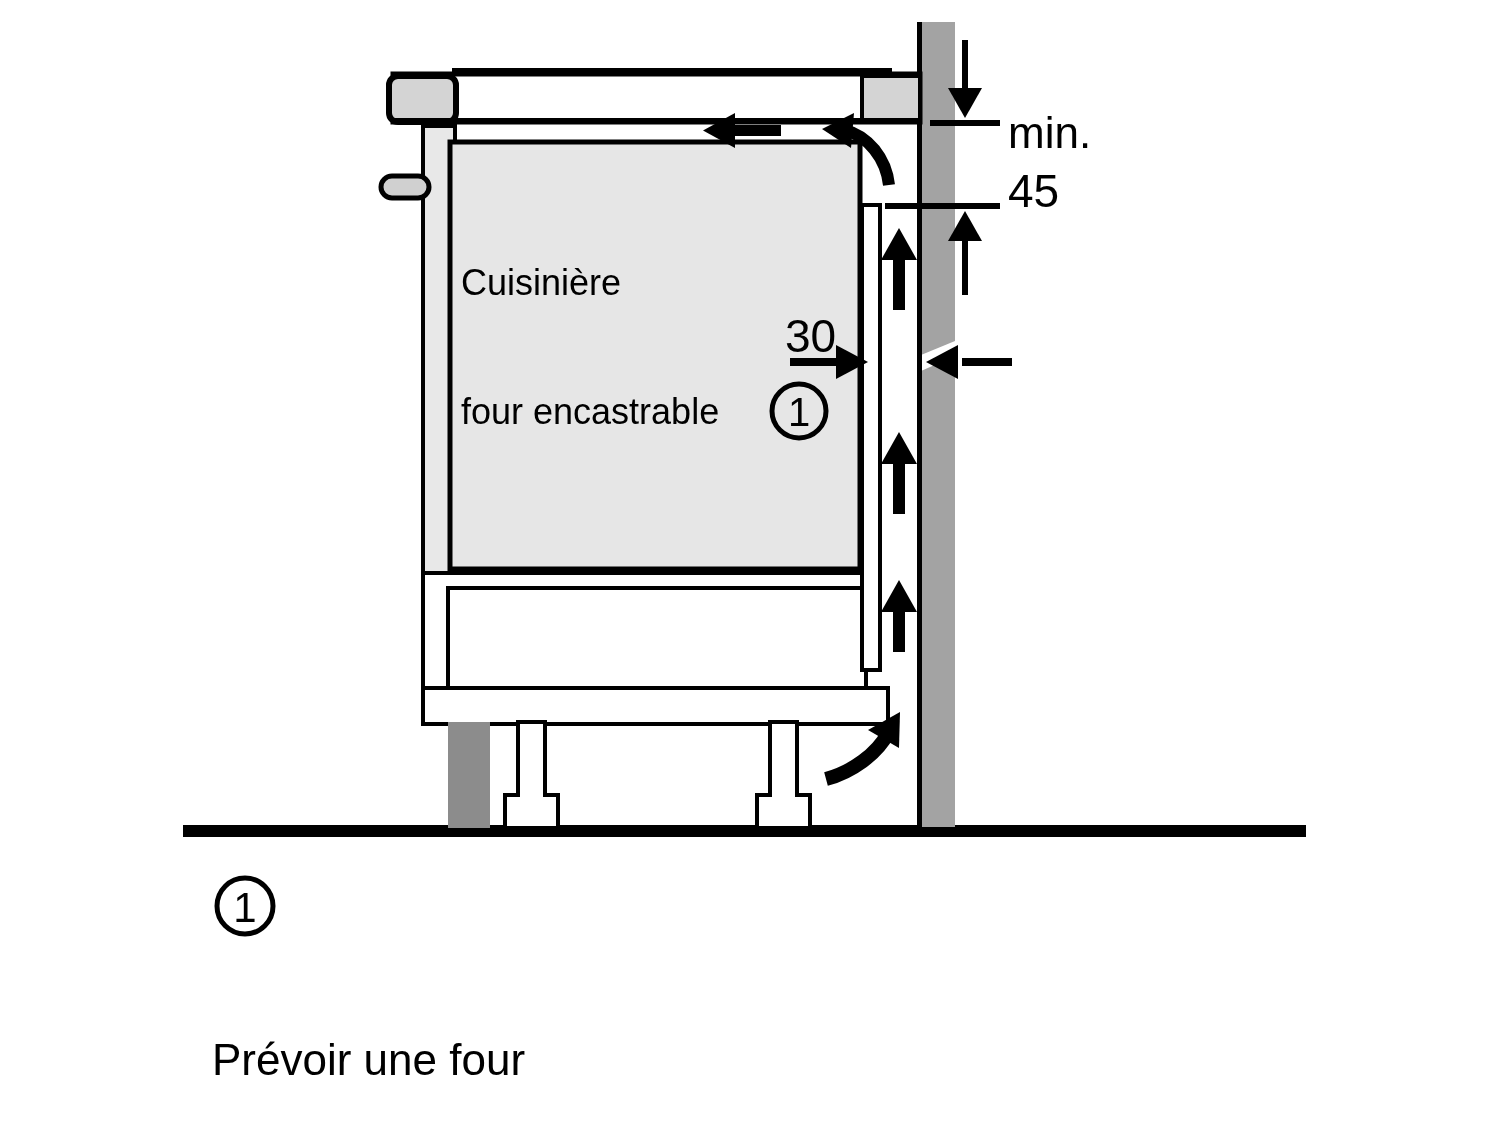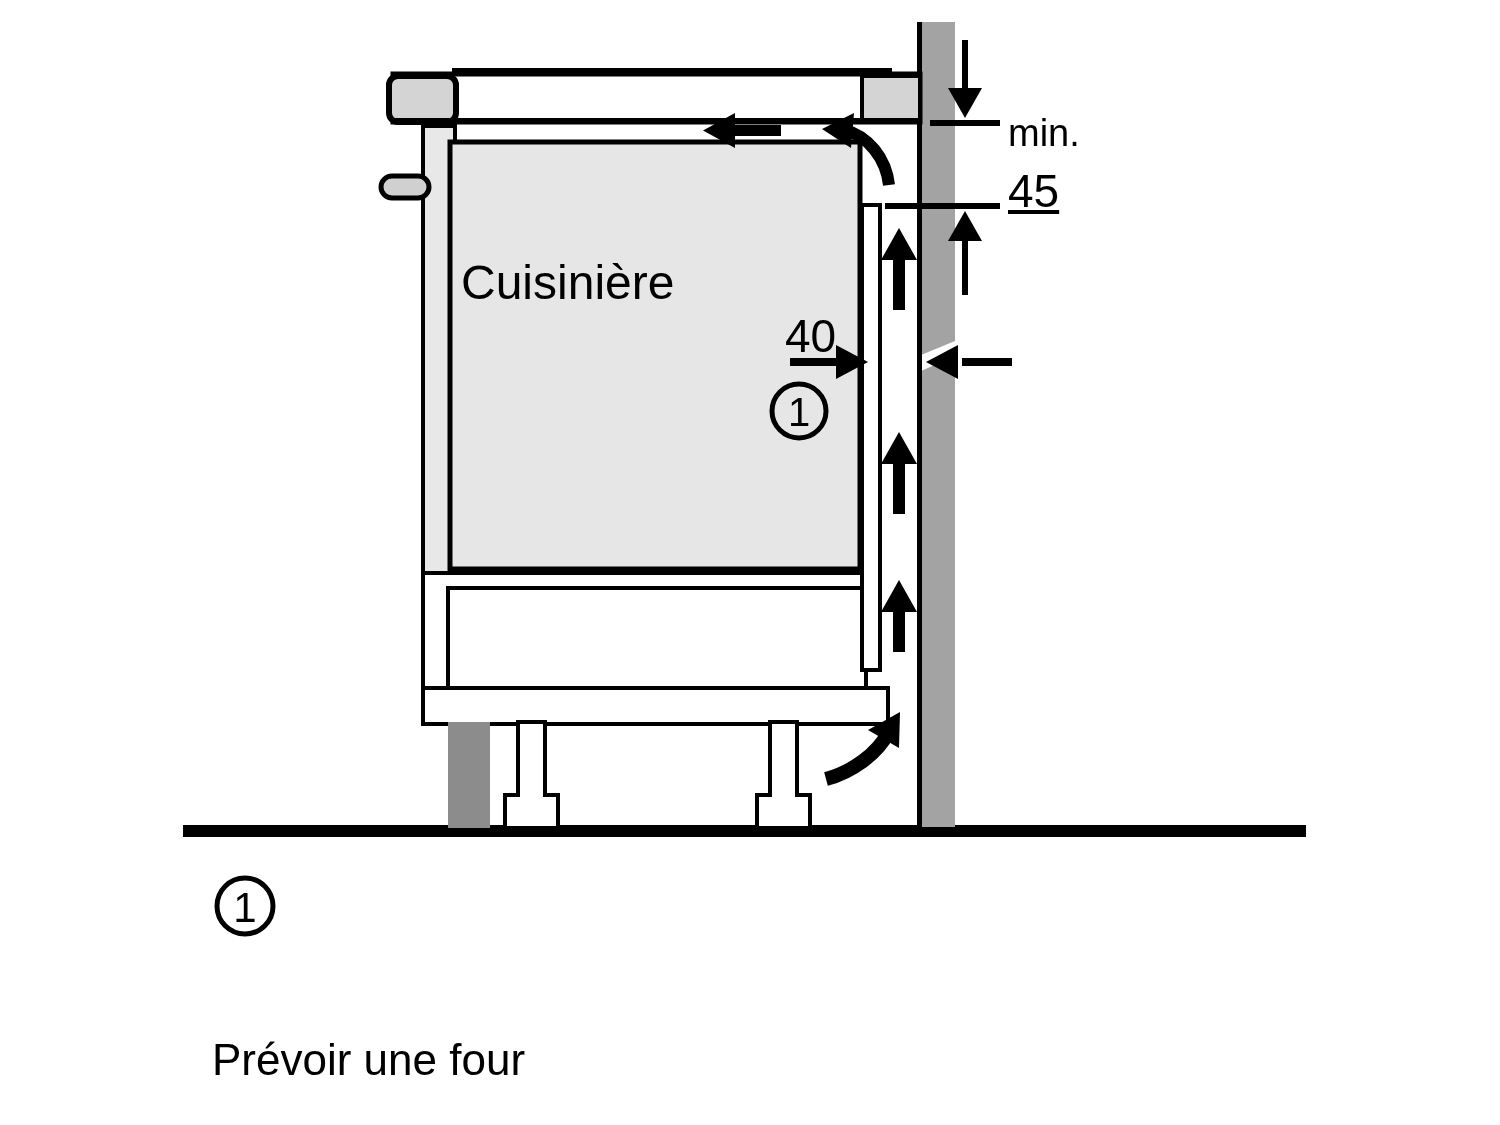--- a/index.html
+++ b/index.html
@@ -28,40 +28,39 @@
   }
   .dim-text, .body-text, .note-text, .unit-text {
     position: absolute;
     color: #000000;
     white-space: pre;
     font-family: "Liberation Sans", sans-serif;
   }
   .label-min {
     left: 1008px;
     top: 105px;
-    font-size: 38px;
+    font-size: 44px;
     line-height: 56px;
   }
   .label-45 {
     left: 1008px;
     top: 163px;
     font-size: 46px;
     line-height: 56px;
-    text-decoration: underline;
   }
   .label-20 {
     left: 785px;
     top: 310px;
     font-size: 46px;
     line-height: 52px;
   }
   .label-oven {
     left: 461px;
     top: 175px;
-    font-size: 48px;
+    font-size: 36px;
     line-height: 43px;
   }
   .label-note {
     left: 212px;
     top: 935px;
     font-size: 44px;
     line-height: 50px;
   }
   .label-unit {
     left: 898px;
@@ -173,24 +172,25 @@
     <text x="799" y="426" text-anchor="middle" font-family="Liberation Sans, sans-serif" font-size="40" fill="#000">1</text>
 
     <circle cx="245" cy="906" r="28" fill="none" stroke="#000" stroke-width="5"></circle>
     <text x="245" y="922" text-anchor="middle" font-family="Liberation Sans, sans-serif" font-size="42" fill="#000">1</text>
   </svg>
 
   <div class="dim-text label-min">min.</div>
 
   <div class="dim-text label-45">45</div>
 
-  <div class="dim-text label-20">40</div>
+  <div class="dim-text label-20">30</div>
 
   <div class="body-text label-oven">
     <div>Cuisinière</div>
+    <div>four encastrable</div>
   </div>
 
   <div class="note-text label-note">
     <div>Prévoir une four</div>
     
   </div>
 
 
 </div>
 

